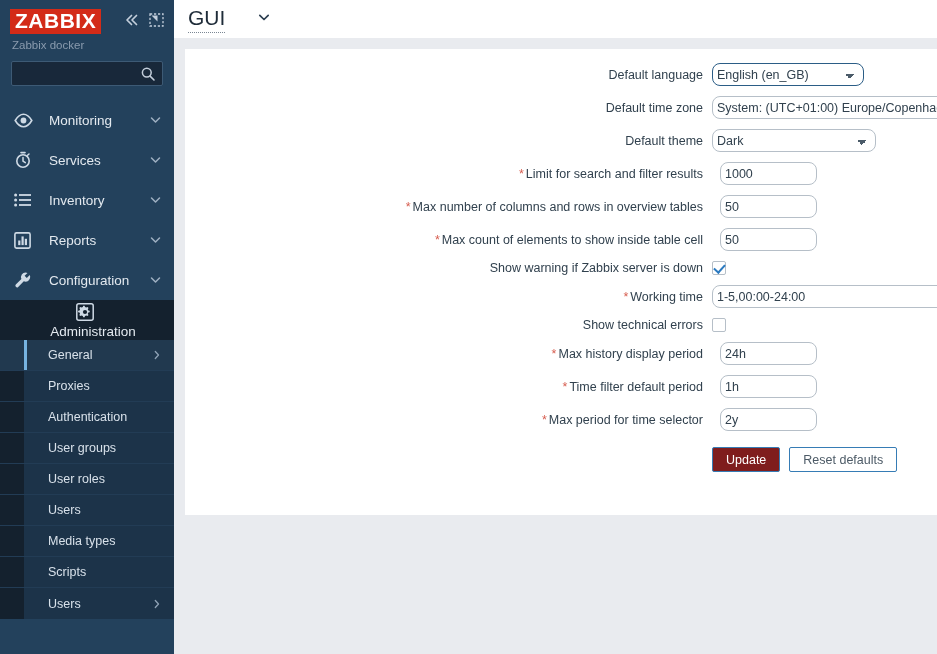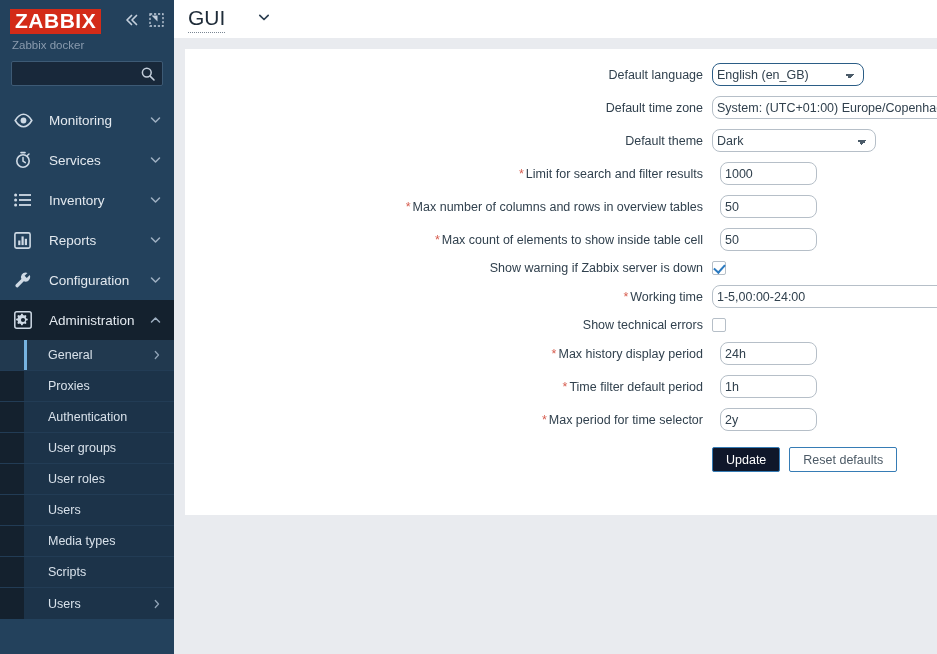--- a/index.html
+++ b/index.html
@@ -63,21 +63,21 @@
     height: 40px;
     padding: 0 13px 0 14px;
     color: #e3e9ef;
     font-size: 13.5px;
     cursor: pointer;
     position: relative;
   }
   .nav-item .nv-icon { width: 24px; flex: 0 0 24px; line-height: 0; display: flex; align-items: center; }
   .nav-item .nv-label { margin-left: 11px; white-space: nowrap; }
   .nav-item .nv-arrow { margin-left: auto; line-height: 0; }
-  .nav-item.active { background: #14212e; }
+  .nav-item.active { background: #14212e; flex-direction: column; }
 
   .submenu { background: #1c3349; }
   .sub-item {
     height: 31px;
     display: flex; align-items: center;
     padding: 0 13px 0 48px;
     color: #d8e1ea;
     font-size: 12.5px;
     cursor: pointer;
     border-bottom: 1px solid #223c55;
@@ -198,21 +198,21 @@
   .btnrow .spacer { width: 527px; flex: 0 0 527px; }
   .btn {
     font-family: "Liberation Sans", sans-serif;
     font-size: 12.5px;
     height: 25px;
     border-radius: 2px;
     padding: 0 13px;
     cursor: pointer;
     outline: none;
   }
-  .btn-primary { background: #0f172a; border: 1px solid #367cb5; color: #ffffff; text-align: center; }
+  .btn-primary { background: #7f1d1d; border: 1px solid #367cb5; color: #ffffff; text-align: center; }
   .btn-secondary { background: #ffffff; border: 1px solid #367cb5; color: #4c5a66; margin-left: 9px; }
 </style>
 </head>
 <body>
 
 <div class="app">
 
   <div class="sidebar">
 
     <div class="sb-top">

